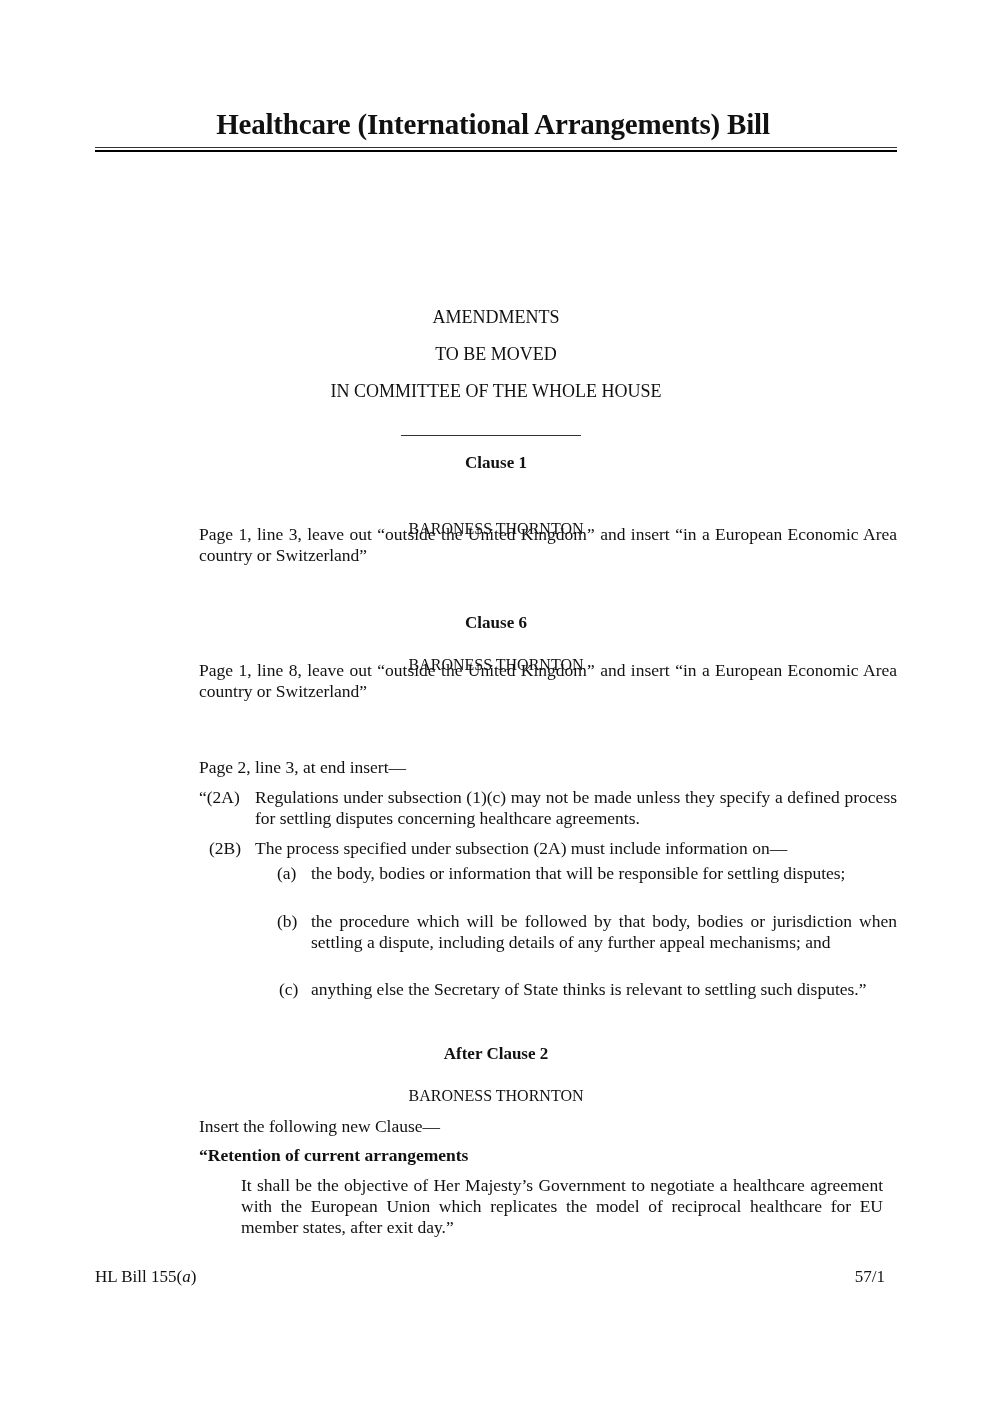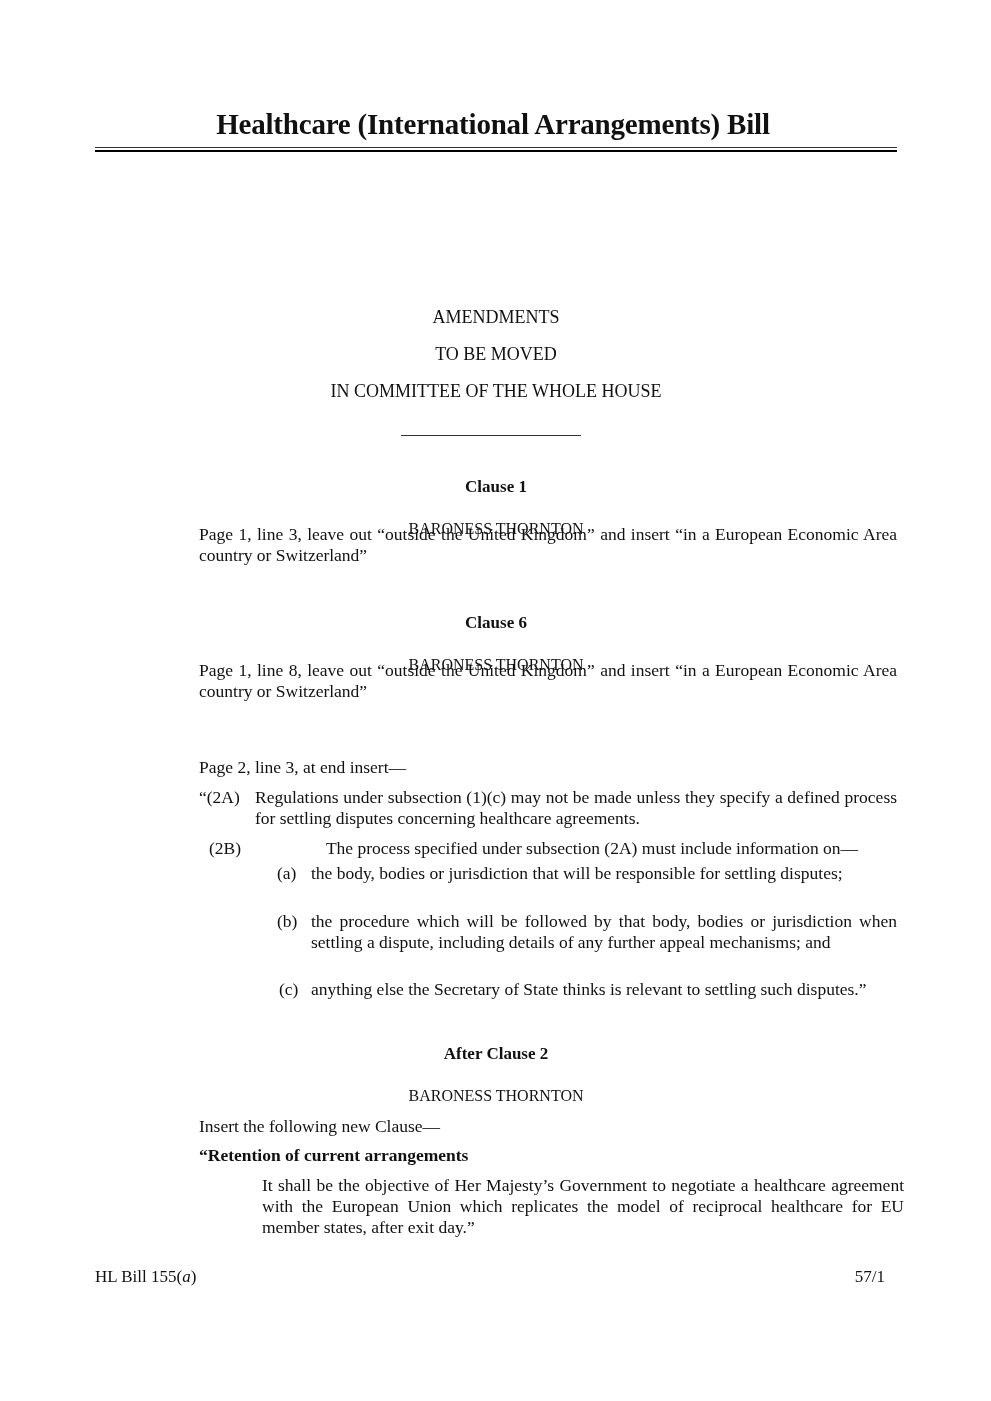--- a/index.html
+++ b/index.html
@@ -39,47 +39,47 @@
 
 <div class="title">Healthcare (International Arrangements) Bill</div>
 <div class="rule-thin"></div>
 <div class="rule-thick"></div>
 
 <div class="center-line" style="top:306px;">AMENDMENTS</div>
 <div class="center-line" style="top:343px;">TO BE MOVED</div>
 <div class="center-line" style="top:380px;">IN COMMITTEE OF THE WHOLE HOUSE</div>
 <div class="short-rule"></div>
 
-<div class="center-line heading" style="top:476px;">Clause 1</div>
+<div class="center-line heading" style="top:452px;">Clause 1</div>
 <div class="center-line name" style="top:518px;">BARONESS THORNTON</div>
 <div class="para para-last" style="top:524px;">Page 1, line 3, leave out “outside the United Kingdom” and insert “in a European Economic Area country or Switzerland”</div>
 
 <div class="center-line heading" style="top:612px;">Clause 6</div>
 <div class="center-line name" style="top:654px;">BARONESS THORNTON</div>
 <div class="para para-last" style="top:660px;">Page 1, line 8, leave out “outside the United Kingdom” and insert “in a European Economic Area country or Switzerland”</div>
 
 <div class="para" style="top:757px;">Page 2, line 3, at end insert—</div>
 
 <div class="label" style="left:199px; top:787px;">“(2A)</div>
 <div class="sub para-last" style="left:255px; width:642px; top:787px;">Regulations under subsection (1)(c) may not be made unless they specify a defined process for settling disputes concerning healthcare agreements.</div>
 
 <div class="label" style="left:209px; top:838px;">(2B)</div>
-<div class="sub" style="left:255px; width:642px; top:838px; text-align:center;margin-left:16px;">The process specified under subsection (2A) must include information on—</div>
+<div class="sub" style="left:255px; width:642px; top:838px; text-align:left;">The process specified under subsection (2A) must include information on—</div>
 
 <div class="label" style="left:277px; top:863px;">(a)</div>
-<div class="sub para-last" style="left:311px; width:586px; top:863px;">the body, bodies or jurisdiction that will be responsible for settling disputes;</div>
+<div class="sub para-last" style="left:311px; width:586px; top:863px;">the body, bodies or information that will be responsible for settling disputes;</div>
 
 <div class="label" style="left:277px; top:911px;">(b)</div>
 <div class="sub para-last" style="left:311px; width:586px; top:911px;">the procedure which will be followed by that body, bodies or jurisdiction when settling a dispute, including details of any further appeal mechanisms; and</div>
 
 <div class="label" style="left:279px; top:979px;">(c)</div>
 <div class="sub para-last" style="left:311px; width:586px; top:979px;">anything else the Secretary of State thinks is relevant to settling such disputes.”</div>
 
 <div class="center-line heading" style="top:1043px;">After Clause 2</div>
 <div class="center-line name" style="top:1085px;">BARONESS THORNTON</div>
 <div class="para" style="top:1116px;">Insert the following new Clause—</div>
 <div class="para bold" style="top:1145px;">“Retention of current arrangements</div>
-<div class="sub para-last" style="left:262px; width:642px; top:1175px;">It shall be the objective of Her Majesty’s Government to negotiate a healthcare agreement with the European Union which replicates the model of reciprocal healthcare for EU member states, after exit day.”</div>
+<div class="sub para-last" style="left:241px; width:642px; top:1175px;">It shall be the objective of Her Majesty’s Government to negotiate a healthcare agreement with the European Union which replicates the model of reciprocal healthcare for EU member states, after exit day.”</div>
 
 <div class="footer" style="left:95px;">
   <span>HL Bill 155(</span><i>a</i><span>)</span>
 </div>
 <div class="footer" style="right:106px; text-align:right;">57/1</div>
 
 </body></html>

